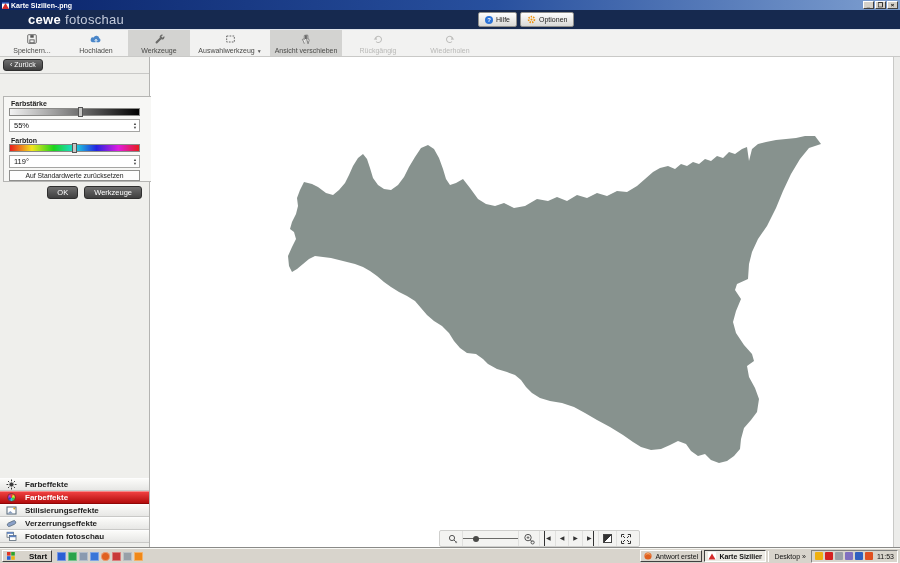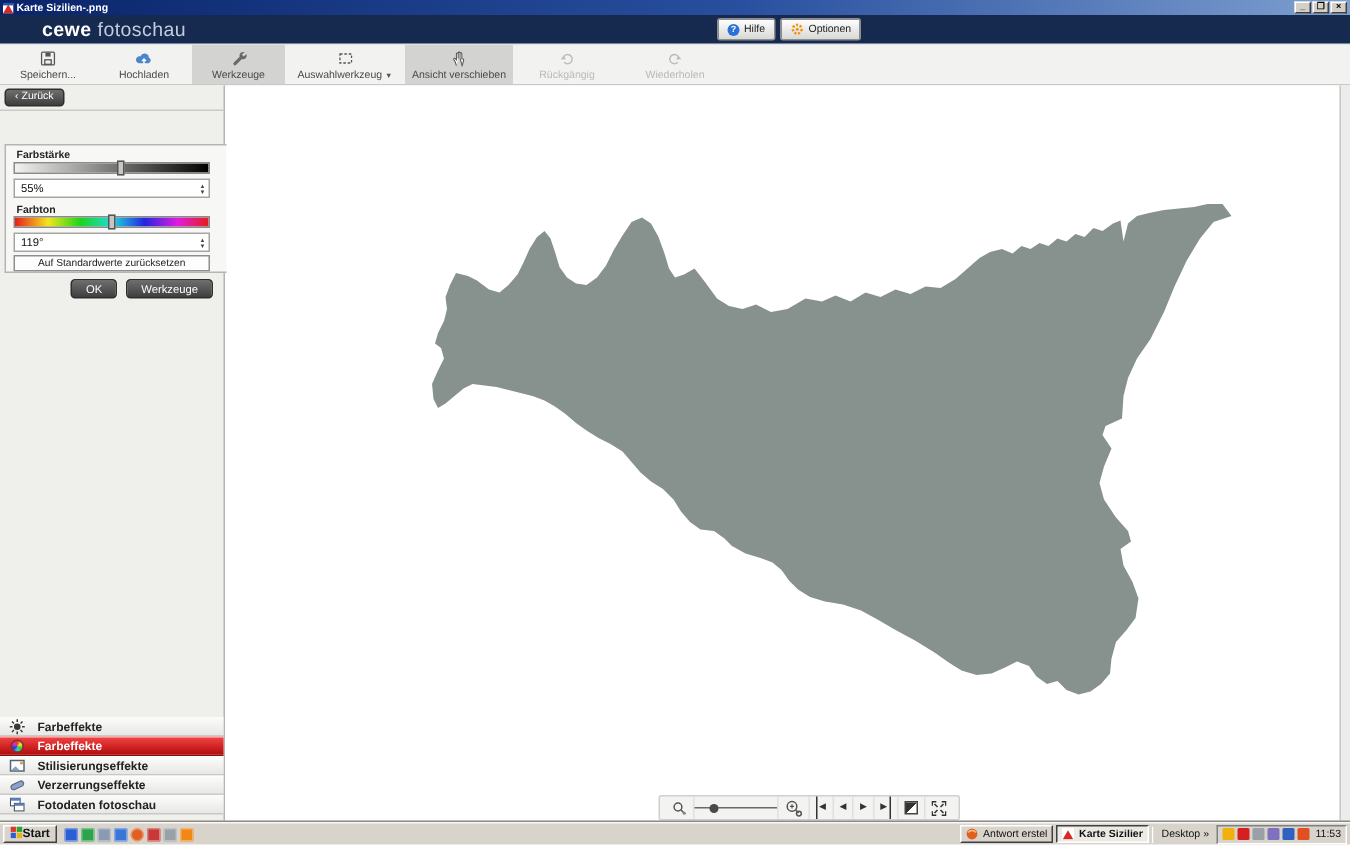--- a/index.html
+++ b/index.html
@@ -90,21 +90,21 @@
   .bar-r { border-right:1px solid #333; padding-right:1px; }
   .vslider { position:relative; width:56px; height:15px; }
   .vslider .trk { position:absolute; left:0; right:0; top:7px; height:1px; background:#6a6a68; }
   .vslider .vthumb { position:absolute; left:10px; top:4.5px; width:6px; height:6px; border-radius:50%; background:#4a4a48; }
   .cmp { width:9px; height:9px; border:1px solid #444; background:linear-gradient(135deg,#333 50%,#fff 50%); }
 
   
   .tb-sep { position:absolute; left:0; top:547px; width:900px; height:1px; background:#8a8a88; }
   .taskbar { position:absolute; left:0; top:548px; width:900px; height:15px; background:#d8d4cc; border-top:1px solid #f8f8f4;
     display:flex; align-items:center; padding:0 2px; gap:2px; font-size:7px; color:#111; }
-  .start-btn { height:12px; display:flex; gap:0; padding:0 4px;
+  .start-btn { height:12px; display:flex; align-items:center; gap:14px; padding:0 4px;
     background:#d8d4cc; border:1px solid; border-color:#fff #404040 #404040 #fff; font-weight:bold; font-size:8px; }
   .ql { display:flex; gap:2px; margin-left:3px; }
   .qli { width:9px; height:9px; border-radius:1px; box-shadow:inset 0 0 0 1px rgba(255,255,255,.35); }
   .tb-spacer { flex:1; }
   .taskbtn { height:12px; width:62px; display:flex; align-items:center; gap:3px; padding:0 3px;
     background:#d8d4cc; border:1px solid; border-color:#fff #404040 #404040 #fff; overflow:hidden; }
   .taskbtn .t { white-space:nowrap; overflow:hidden; font-size:7px; }
   .taskbtn.active { background:#eceae4; border-color:#404040 #fff #fff #404040; font-weight:bold; }
   .tb-ic { width:8px; height:8px; flex:0 0 auto; }
   .desktopbar { display:flex; align-items:center; gap:2px; padding:0 3px; }

